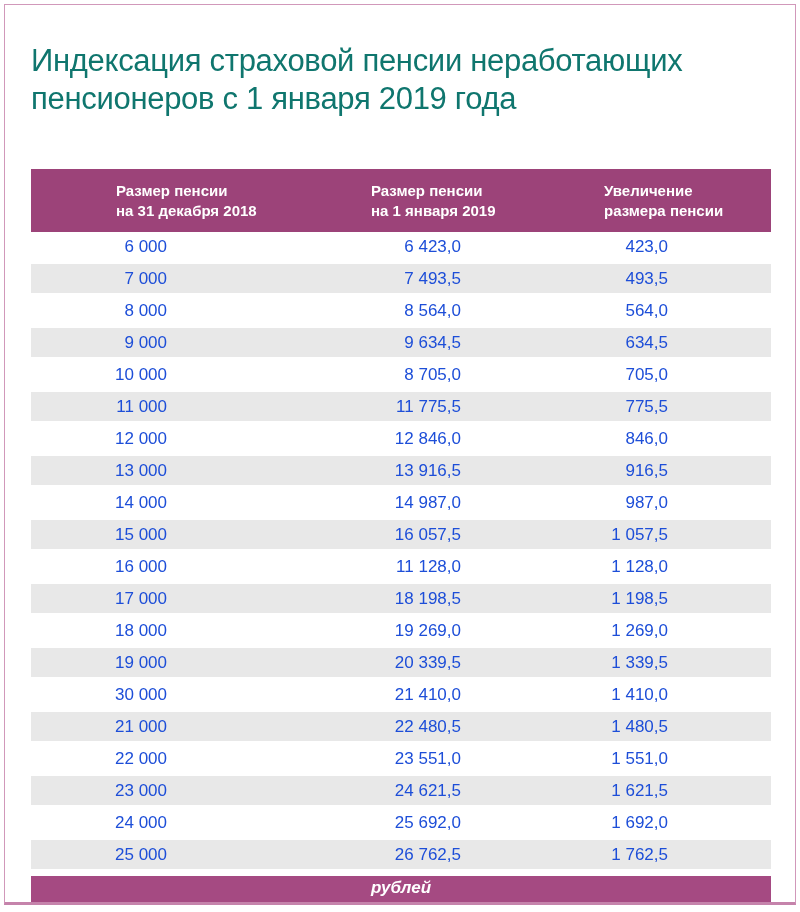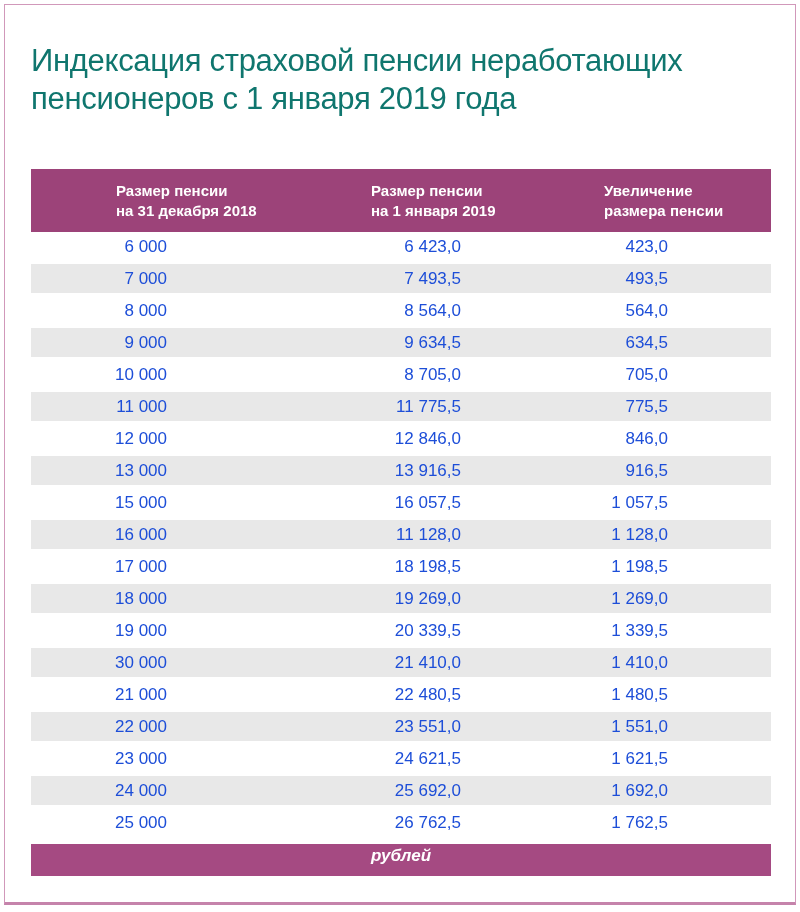--- a/index.html
+++ b/index.html
@@ -62,21 +62,21 @@
   .cell {
     font-size: 17px;
     color: #1d4ed8;
     text-align: right;
   }
   .cell.c0 { width: 230px; padding-right: 94px; }
   .cell.c1 { width: 260px; padding-right: 60px; }
   .cell.c2 { width: 250px; padding-right: 103px; }
   .units-bar {
     margin-top: 7px;
-    height: 32px;
+    height: 26px;
     background: #a54a82;
     color: #ffffff;
     font-size: 17px;
     font-weight: bold;
     font-style: italic;
     text-align: center;
     line-height: 24px;
   }
 </style>
 </head>
@@ -130,20 +130,25 @@
           <div class="cell c0">12 000</div>
           <div class="cell c1">12 846,0</div>
           <div class="cell c2">846,0</div>
         </div>
         <div class="row">
           <div class="cell c0">13 000</div>
           <div class="cell c1">13 916,5</div>
           <div class="cell c2">916,5</div>
         </div>
         <div class="row">
+          <div class="cell c0">14 000</div>
+          <div class="cell c1">14 987,0</div>
+          <div class="cell c2">987,0</div>
+        </div>
+        <div class="row">
           <div class="cell c0">15 000</div>
           <div class="cell c1">16 057,5</div>
           <div class="cell c2">1 057,5</div>
         </div>
         <div class="row">
           <div class="cell c0">16 000</div>
           <div class="cell c1">11 128,0</div>
           <div class="cell c2">1 128,0</div>
         </div>
         <div class="row">

